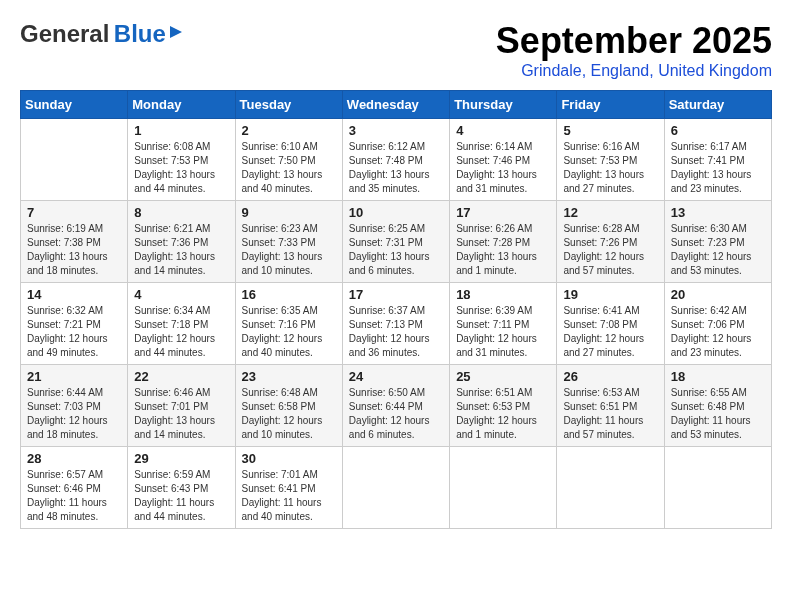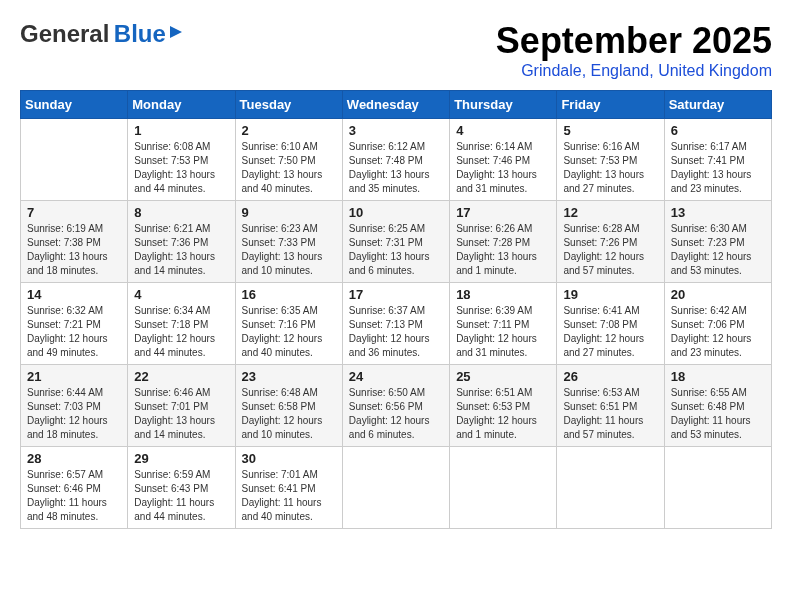--- a/index.html
+++ b/index.html
@@ -204,21 +204,21 @@
         <td>
           <span class="day-number">22</span>
           <div class="day-info"><span>Sunrise: 6:46 AM</span><br><span>Sunset: 7:01 PM</span><br><span>Daylight: 13 hours and 14 minutes.</span></div>
         </td>
         <td>
           <span class="day-number">23</span>
           <div class="day-info"><span>Sunrise: 6:48 AM</span><br><span>Sunset: 6:58 PM</span><br><span>Daylight: 12 hours and 10 minutes.</span></div>
         </td>
         <td>
           <span class="day-number">24</span>
-          <div class="day-info"><span>Sunrise: 6:50 AM</span><br><span>Sunset: 6:56 PM</span><br><span>Daylight: 12 hours and 6 minutes.</span></div>
+          <div class="day-info"><span>Sunrise: 6:50 AM</span><br><span>Sunset: 6:44 PM</span><br><span>Daylight: 12 hours and 6 minutes.</span></div>
         </td>
         <td>
           <span class="day-number">25</span>
           <div class="day-info"><span>Sunrise: 6:51 AM</span><br><span>Sunset: 6:53 PM</span><br><span>Daylight: 12 hours and 1 minute.</span></div>
         </td>
         <td>
           <span class="day-number">26</span>
           <div class="day-info"><span>Sunrise: 6:53 AM</span><br><span>Sunset: 6:51 PM</span><br><span>Daylight: 11 hours and 57 minutes.</span></div>
         </td>
         <td>

